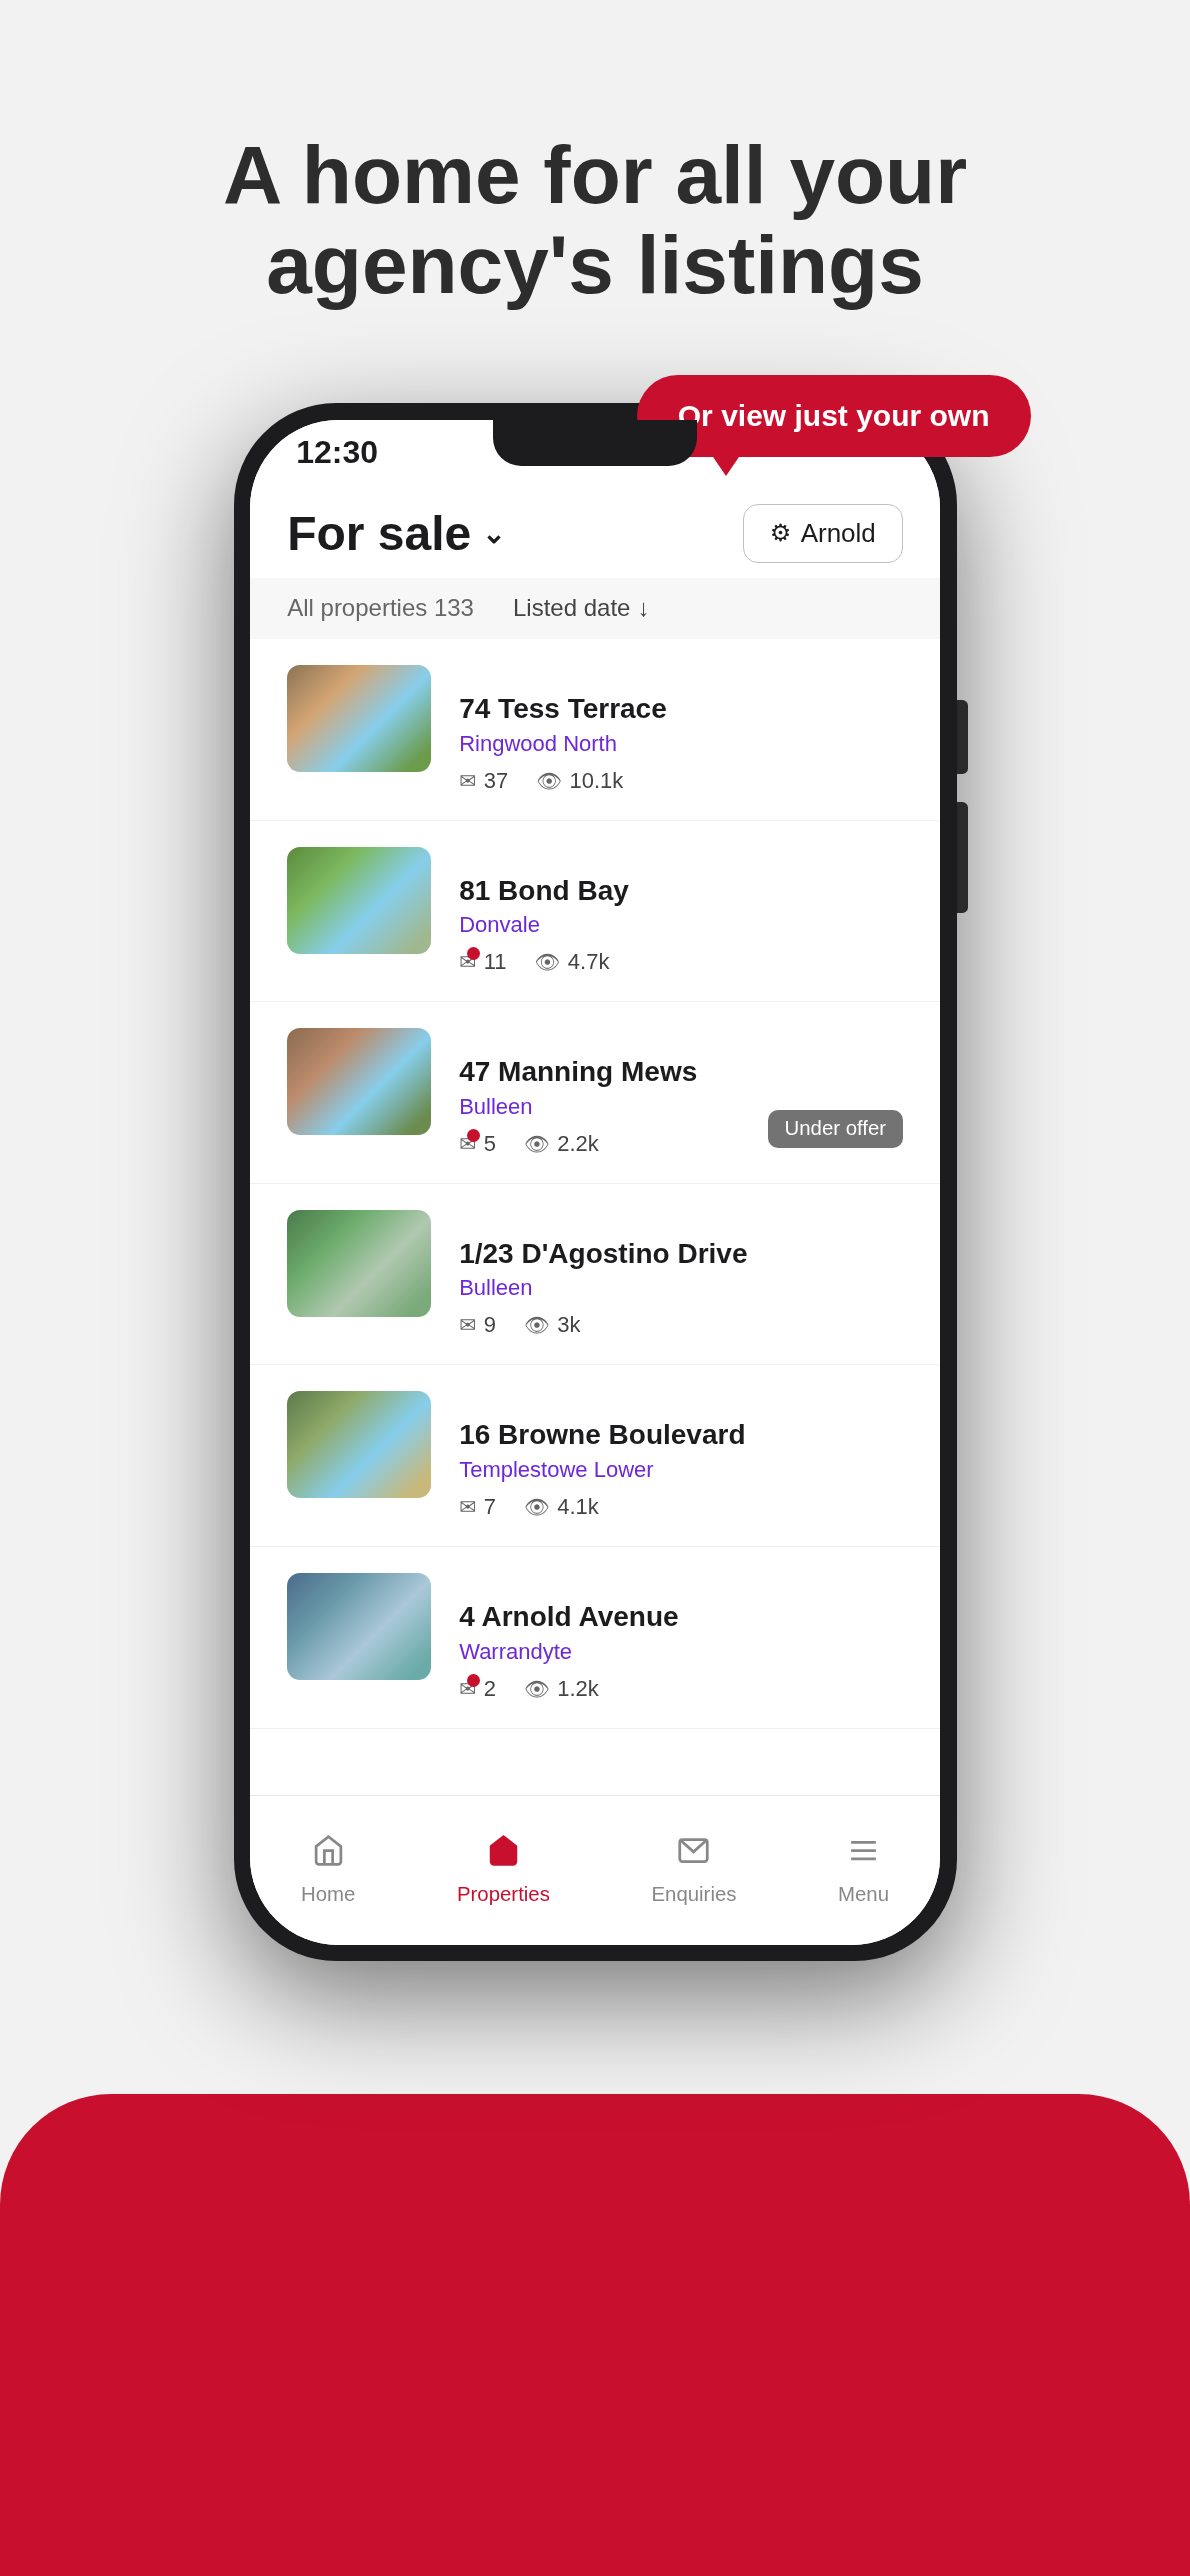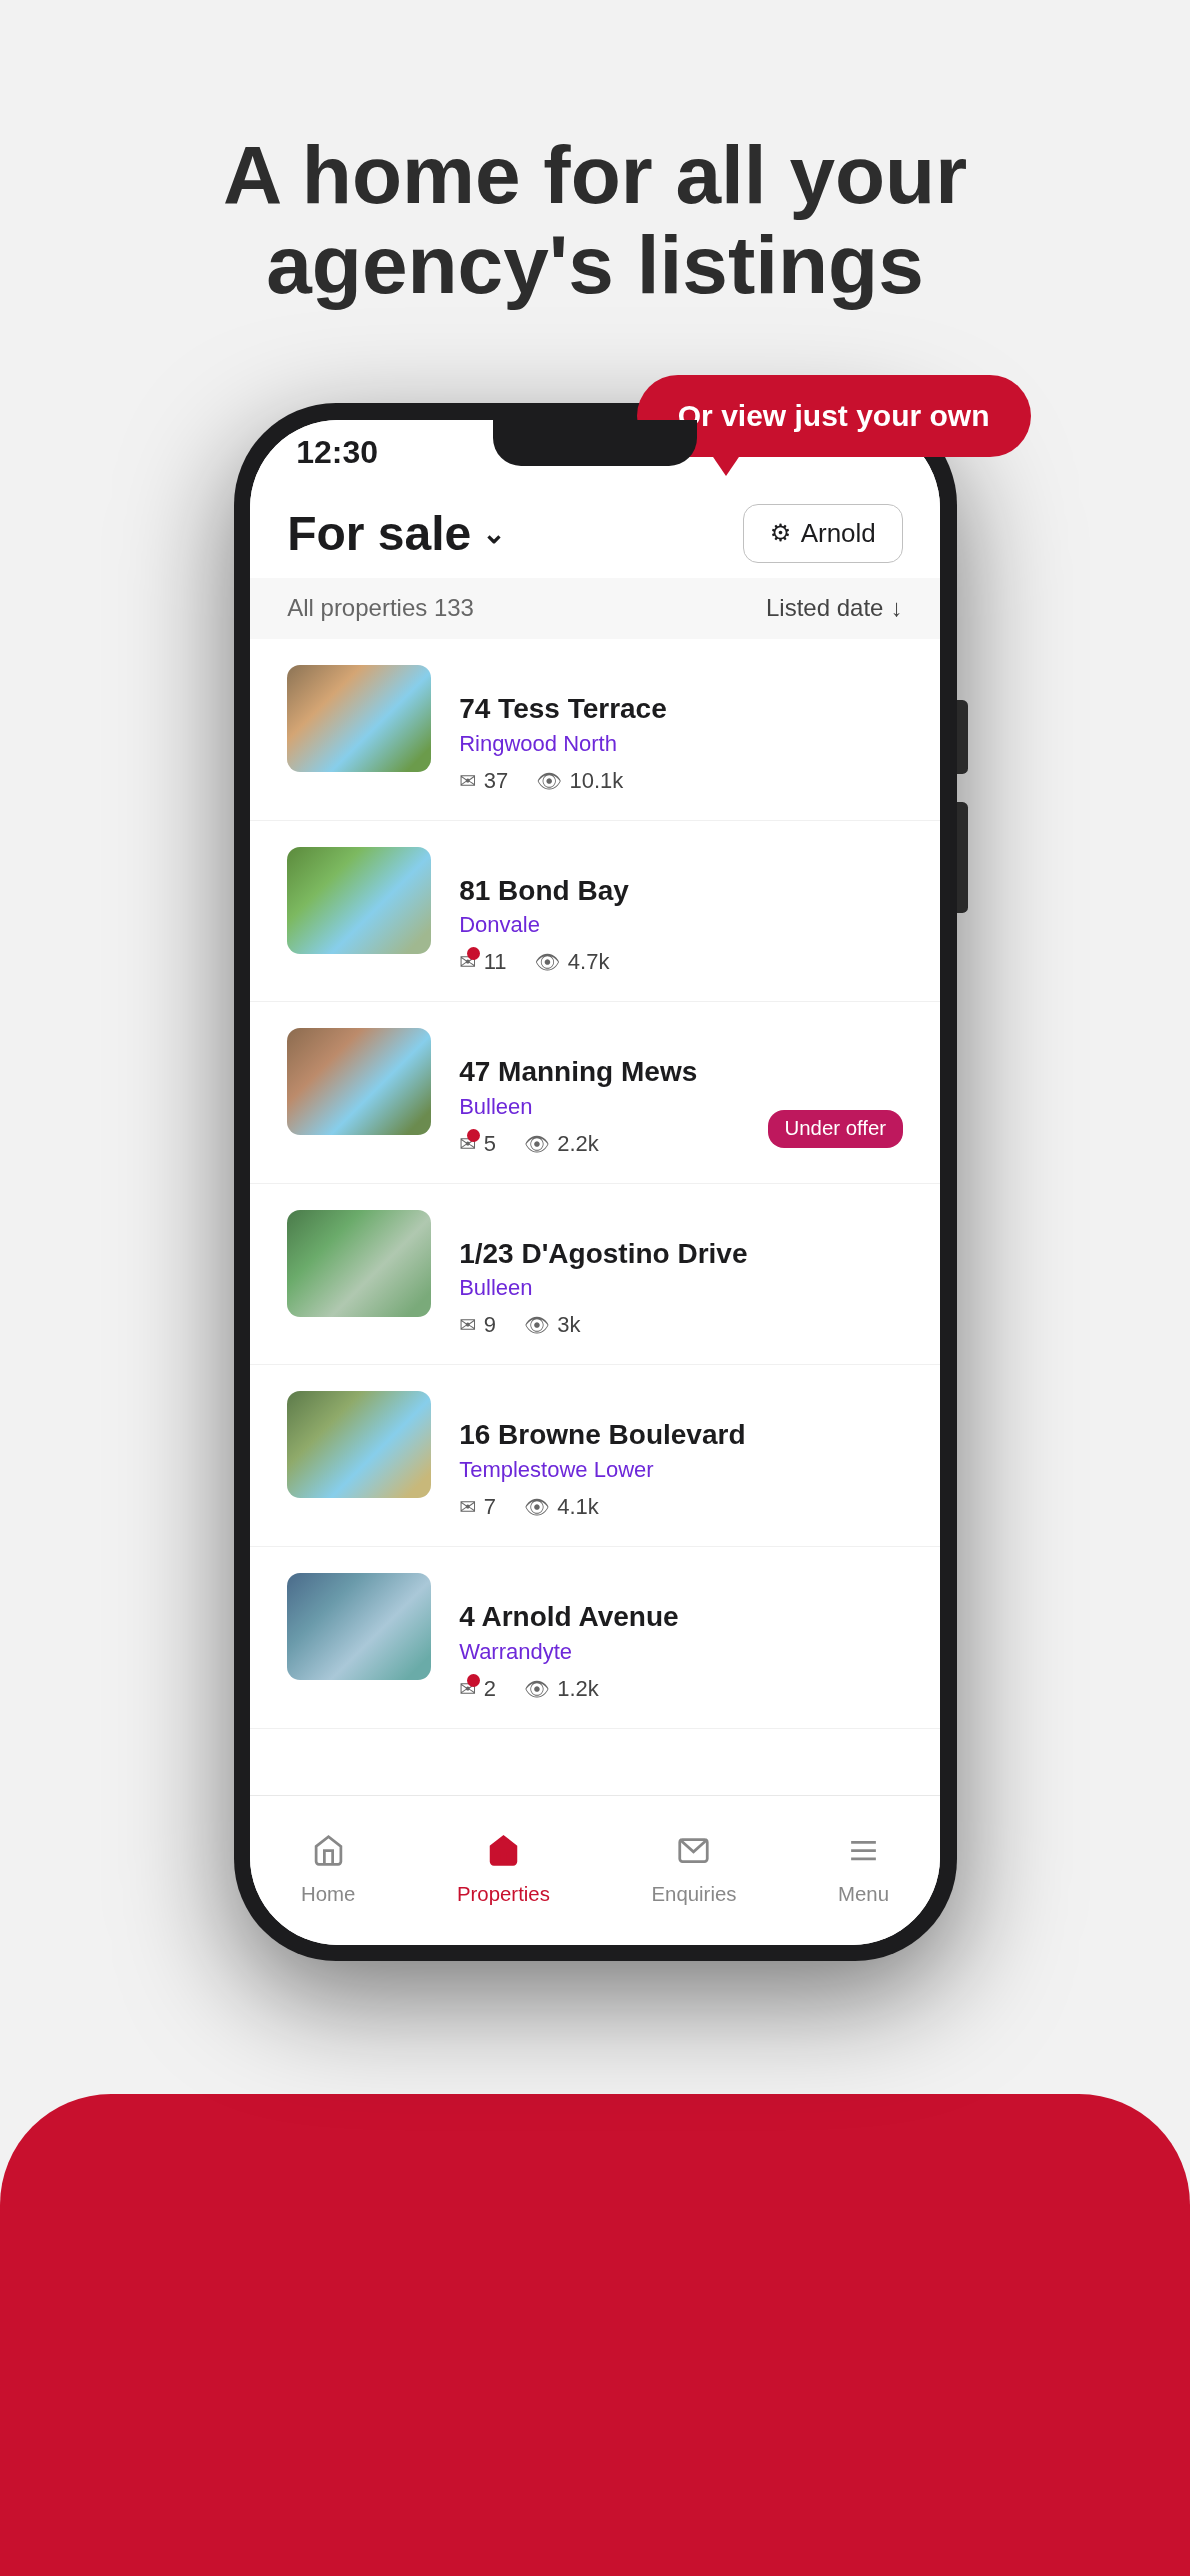--- a/index.html
+++ b/index.html
@@ -165,23 +165,23 @@
     .filter-icon {
       font-size: 24px;
     }
 
     
     .properties-bar {
       background: #f7f7f7;
       padding: 16.7px 37px;
       display: flex;
       align-items: center;
-      justify-content: space-between;
       flex-shrink: 0;
       margin-top: 15px;
+      gap: 39px;
     }
 
     .properties-count {
       font-size: 24px;
       color: #666;
     }
 
     .sort-btn {
       font-size: 24px;
       color: #444;
@@ -275,25 +275,25 @@
 
     .eye-icon {
       font-size: 20.4px;
       color: #666;
     }
 
     .under-offer-badge {
       position: absolute;
       right: 37px;
       bottom: 35px;
-      background: #be185d;
+      background: #737373;
       color: white;
       font-size: 20.4px;
       padding: 7.4px 16.7px;
-      border-radius: 16px;
+      border-radius: 10px;
     }
 
     
     .bottom-nav {
       background: #ffffff;
       height: 150px;
       display: flex;
       align-items: center;
       justify-content: space-around;
       border-top: 0.9px solid #e8e8e8;

